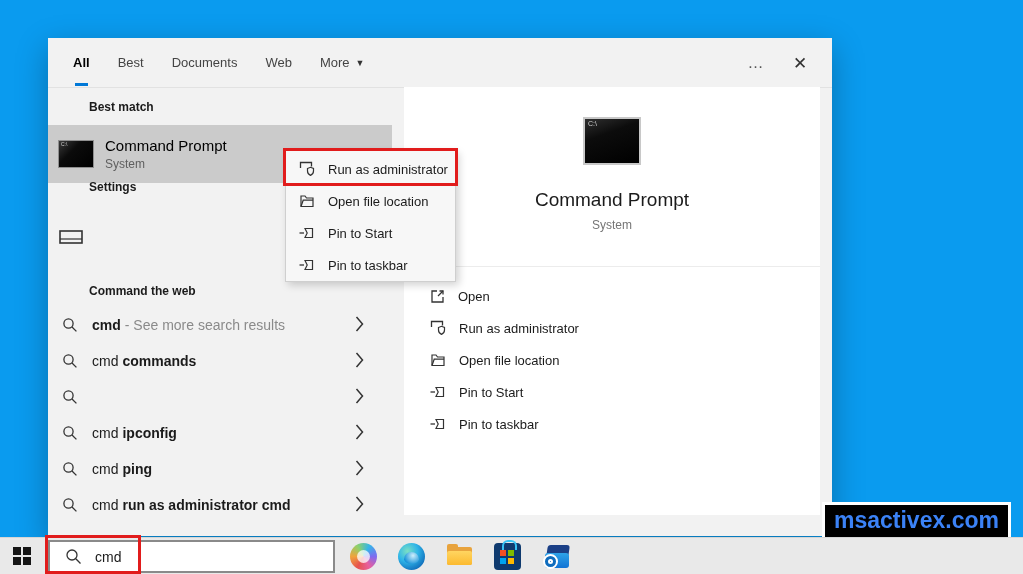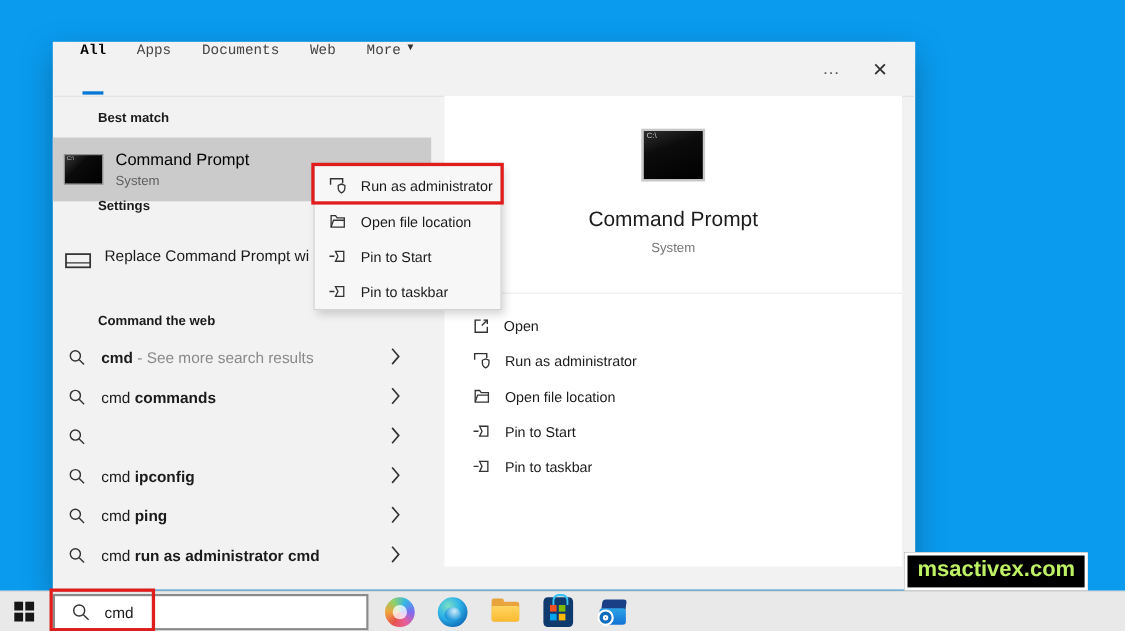--- a/index.html
+++ b/index.html
@@ -14,21 +14,21 @@
   .panel {
     position:absolute; left:48px; top:38px; width:784px; height:498px;
     background:#f2f2f2;
     box-shadow:0 10px 30px rgba(0,0,0,.28);
   }
   .panel-header {
     position:absolute; left:0; top:0; width:100%; height:50px;
     border-bottom:1px solid #e2e2e2;
     display:flex; align-items:center; padding-left:25px;
   }
-  .tab { font-size:13px; color:#444; margin-right:28px; position:relative; height:50px; display:flex; cursor:default;font-family:Liberation Mono, monospace;}
+  .tab { font-size:13px; color:#444; margin-right:28px; position:relative; height:50px; display:flex; align-items:center; cursor:default;}
   .tab.active { font-weight:700; color:#000; }
   .tab.active::after {
     content:""; position:absolute; left:2px; right:2px; bottom:2px; height:3px; background:#0078d7;
   }
   .tab .caret { font-size:9px; margin-left:6px; color:#333; }
   .hdr-btn { position:absolute; top:0; height:50px; display:flex; align-items:center; justify-content:center; color:#555; }
   .hdr-ellipsis { right:58px; width:36px; font-size:16px; letter-spacing:1px; }
   .hdr-close { right:14px; width:36px; font-size:17px; color:#333; }
 
   
@@ -95,22 +95,22 @@
   .ctx-item { height:32px; display:flex; align-items:center; padding-left:13px; }
   .ctx-item .clabel { margin-left:13px; font-size:13px; color:#1b1b1b; white-space:nowrap; }
 
   .red-box { position:absolute; border:3px solid #e11c1c; pointer-events:none; }
   .red-box-menu   { left:283px; top:148px; width:175px; height:38px; }
   .red-box-search { left:45px;  top:535px; width:96px;  height:39px; }
 
   
   .watermark {
     position:absolute; left:822px; top:502px;
-    background:#000; border:3px solid #fff; color:#bef264;
-    font-size:20px; font-weight:700; padding:2px 9px 4px;
+    background:#000; border:3px solid #fff; color:#3b82f6;
+    font-size:23px; font-weight:700; padding:2px 9px 4px;
     letter-spacing:0px;
   }
 
   
   .taskbar {
     position:absolute; left:0; right:0; bottom:0; height:37px;
     background:#e9e9e9; border-top:1px solid #d6d6d6;
     display:flex; align-items:center;
   }
   .start-btn { width:44px; height:37px; display:flex; align-items:center; justify-content:center; }
@@ -154,21 +154,21 @@
 </head>
 <body>
 
 <div class="panel">
 
   <div class="panel-header">
     <div class="tab active">
         <span>All</span>
       </div>
     <div class="tab">
-        <span>Apps</span>
+        <span>Best</span>
       </div>
     <div class="tab">
         <span>Documents</span>
       </div>
     <div class="tab">
         <span>Web</span>
       </div>
     <div class="tab">
       <span>More</span>
       <span class="caret">▼</span>
@@ -189,21 +189,20 @@
     </div>
 
     <div class="section-label lbl-settings">Settings</div>
 
     <div class="settings-row">
       <svg class="glyph settings-icon" width="24" height="18" viewBox="0 0 24 18">
         <rect x="1" y="3" width="22" height="12" fill="none" stroke="#333" stroke-width="1.6"></rect>
         <line x1="1" y1="11" x2="23" y2="11" stroke="#333" stroke-width="1.2"></line>
       </svg>
       <div class="settings-text">
-        <div>Replace Command Prompt wi</div>
       </div>
     </div>
 
     <div class="section-label lbl-web">Command the web</div>
 
     <div class="web-row seemore" style="top:219px">
       <svg class="glyph mag" width="16" height="16" viewBox="0 0 16 16">
           <circle cx="6.5" cy="6.5" r="4.6" fill="none" stroke="#333" stroke-width="1.3"></circle>
           <line x1="10" y1="10" x2="14.4" y2="14.4" stroke="#333" stroke-width="1.3"></line>
         </svg>

